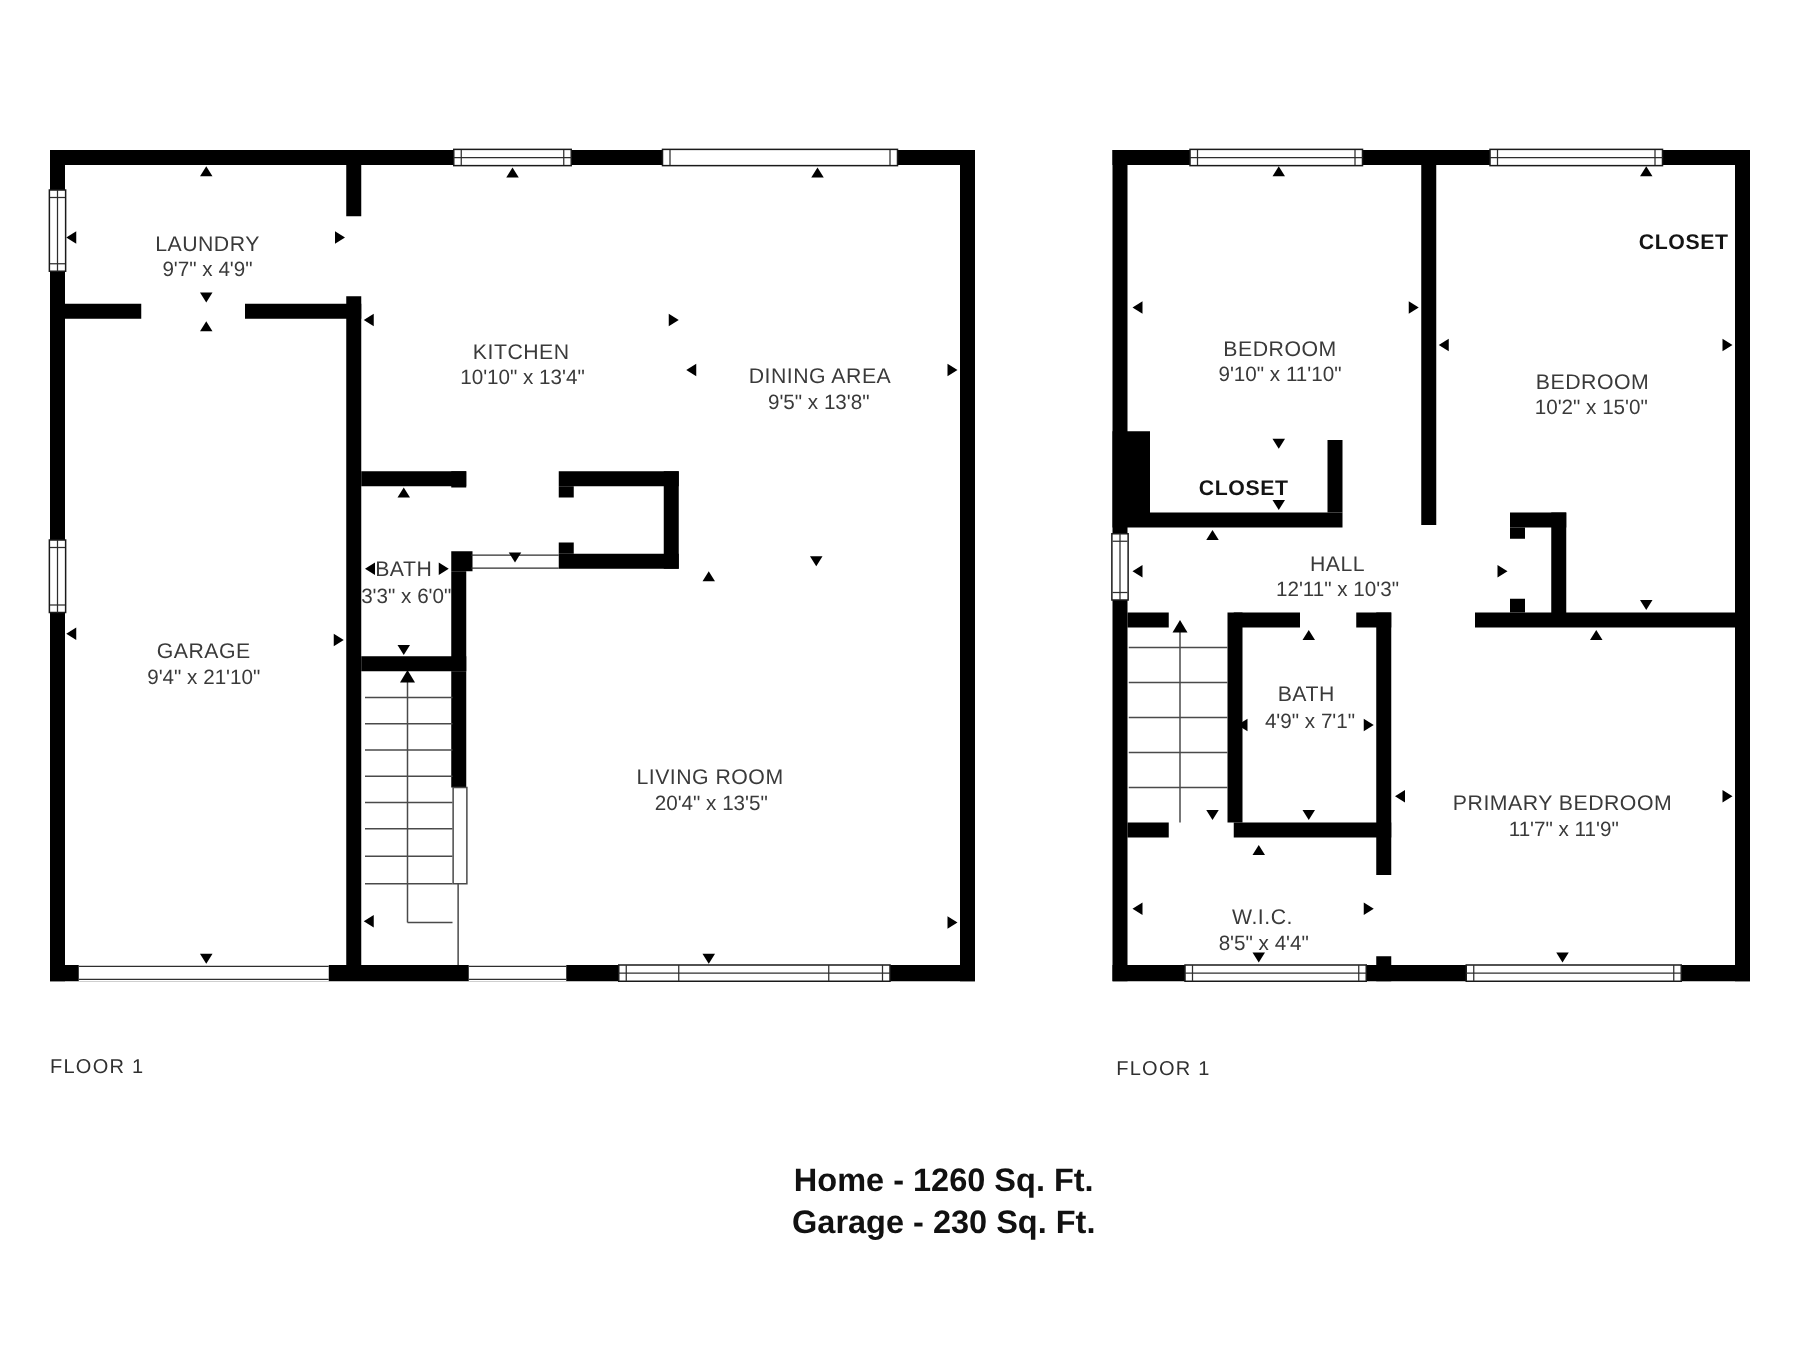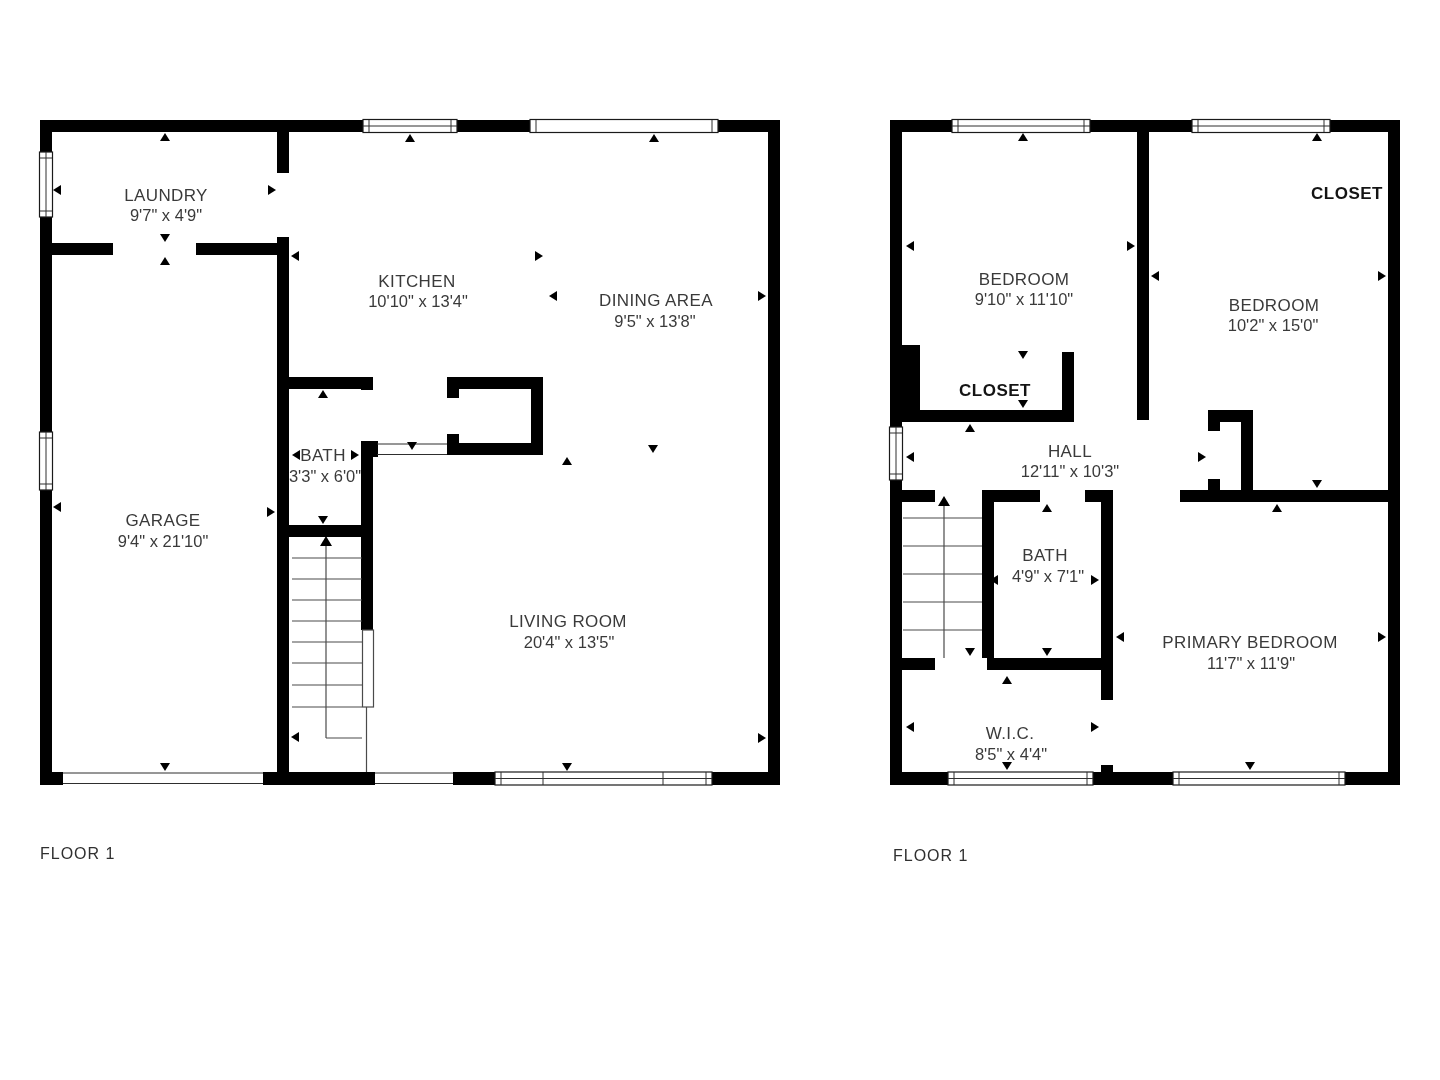--- a/index.html
+++ b/index.html
@@ -279,13 +279,15 @@
       <text class="rname" x="1010" y="739">W.I.C.</text>
       <text class="rdims" x="1011" y="760">8'5" x 4'4"</text>
     </g>
   </g>
 </svg>
 
 <div class="floor-label" id="floor1-label">FLOOR 1</div>
 <div class="floor-label" id="floor2-label">FLOOR 1</div>
 
 <div id="footer">
+  <div>Home - 1260 Sq. Ft.</div>
+  <div>Garage - 230 Sq. Ft.</div>
 </div>
 
 </body></html>

